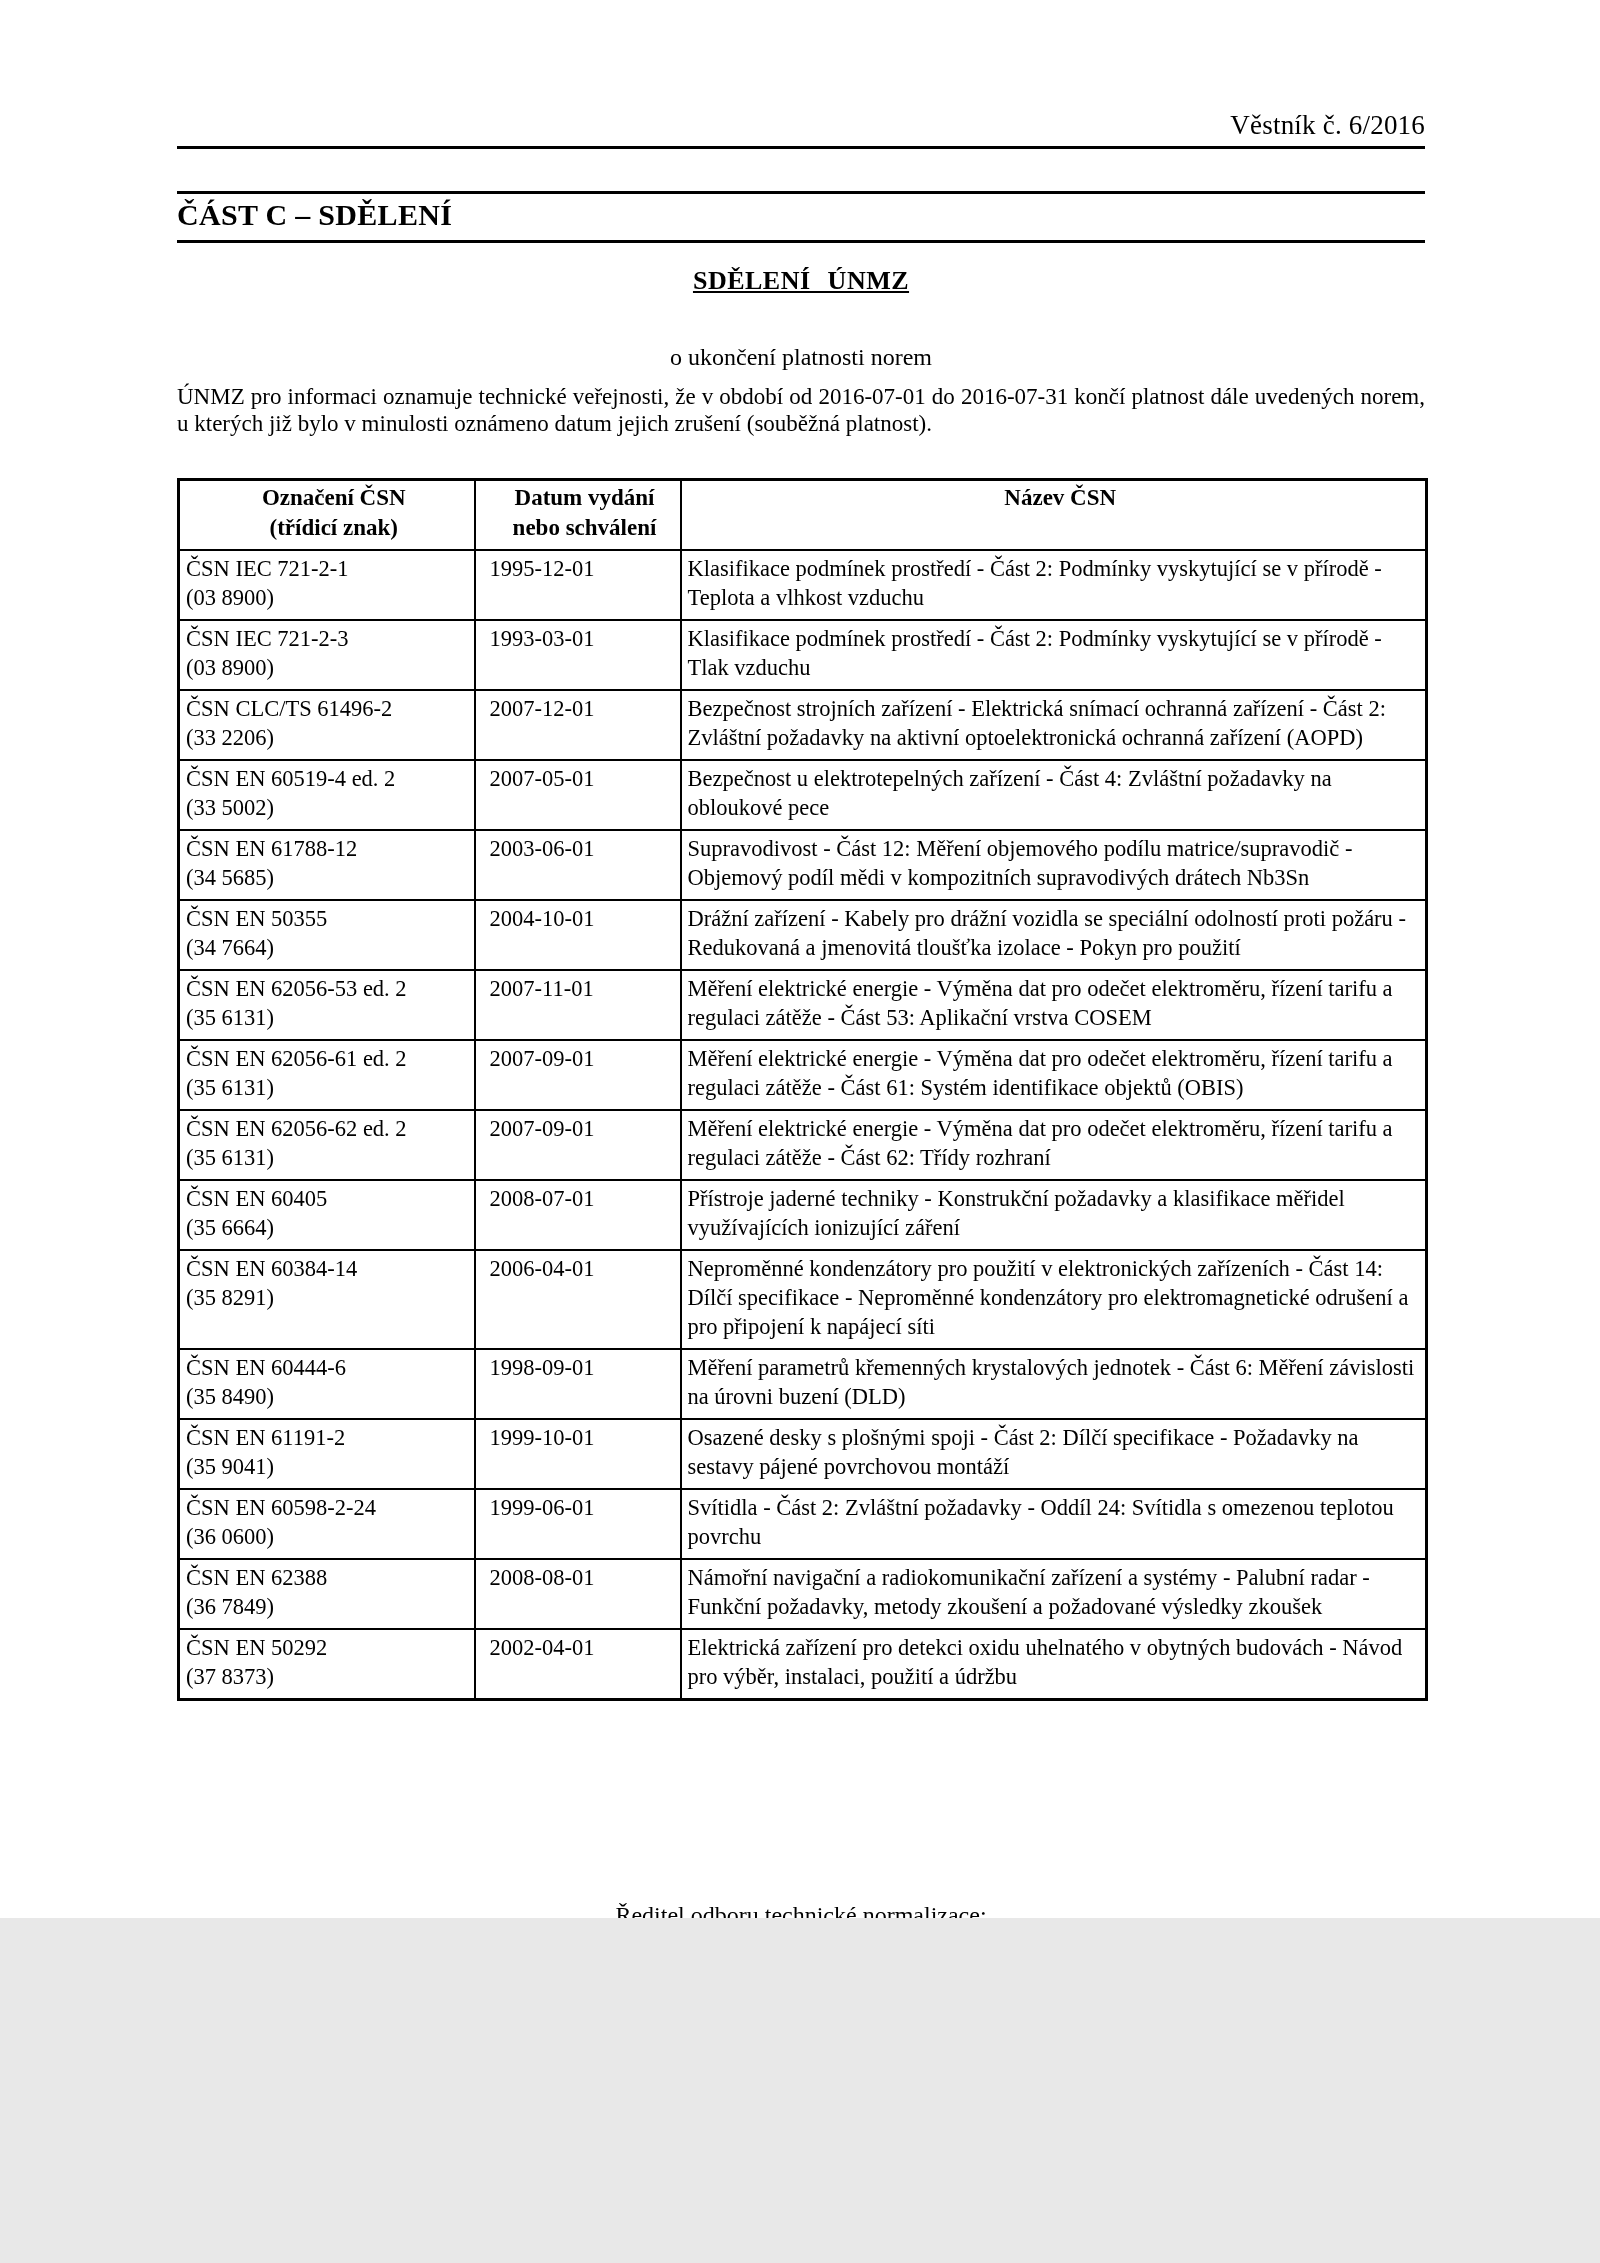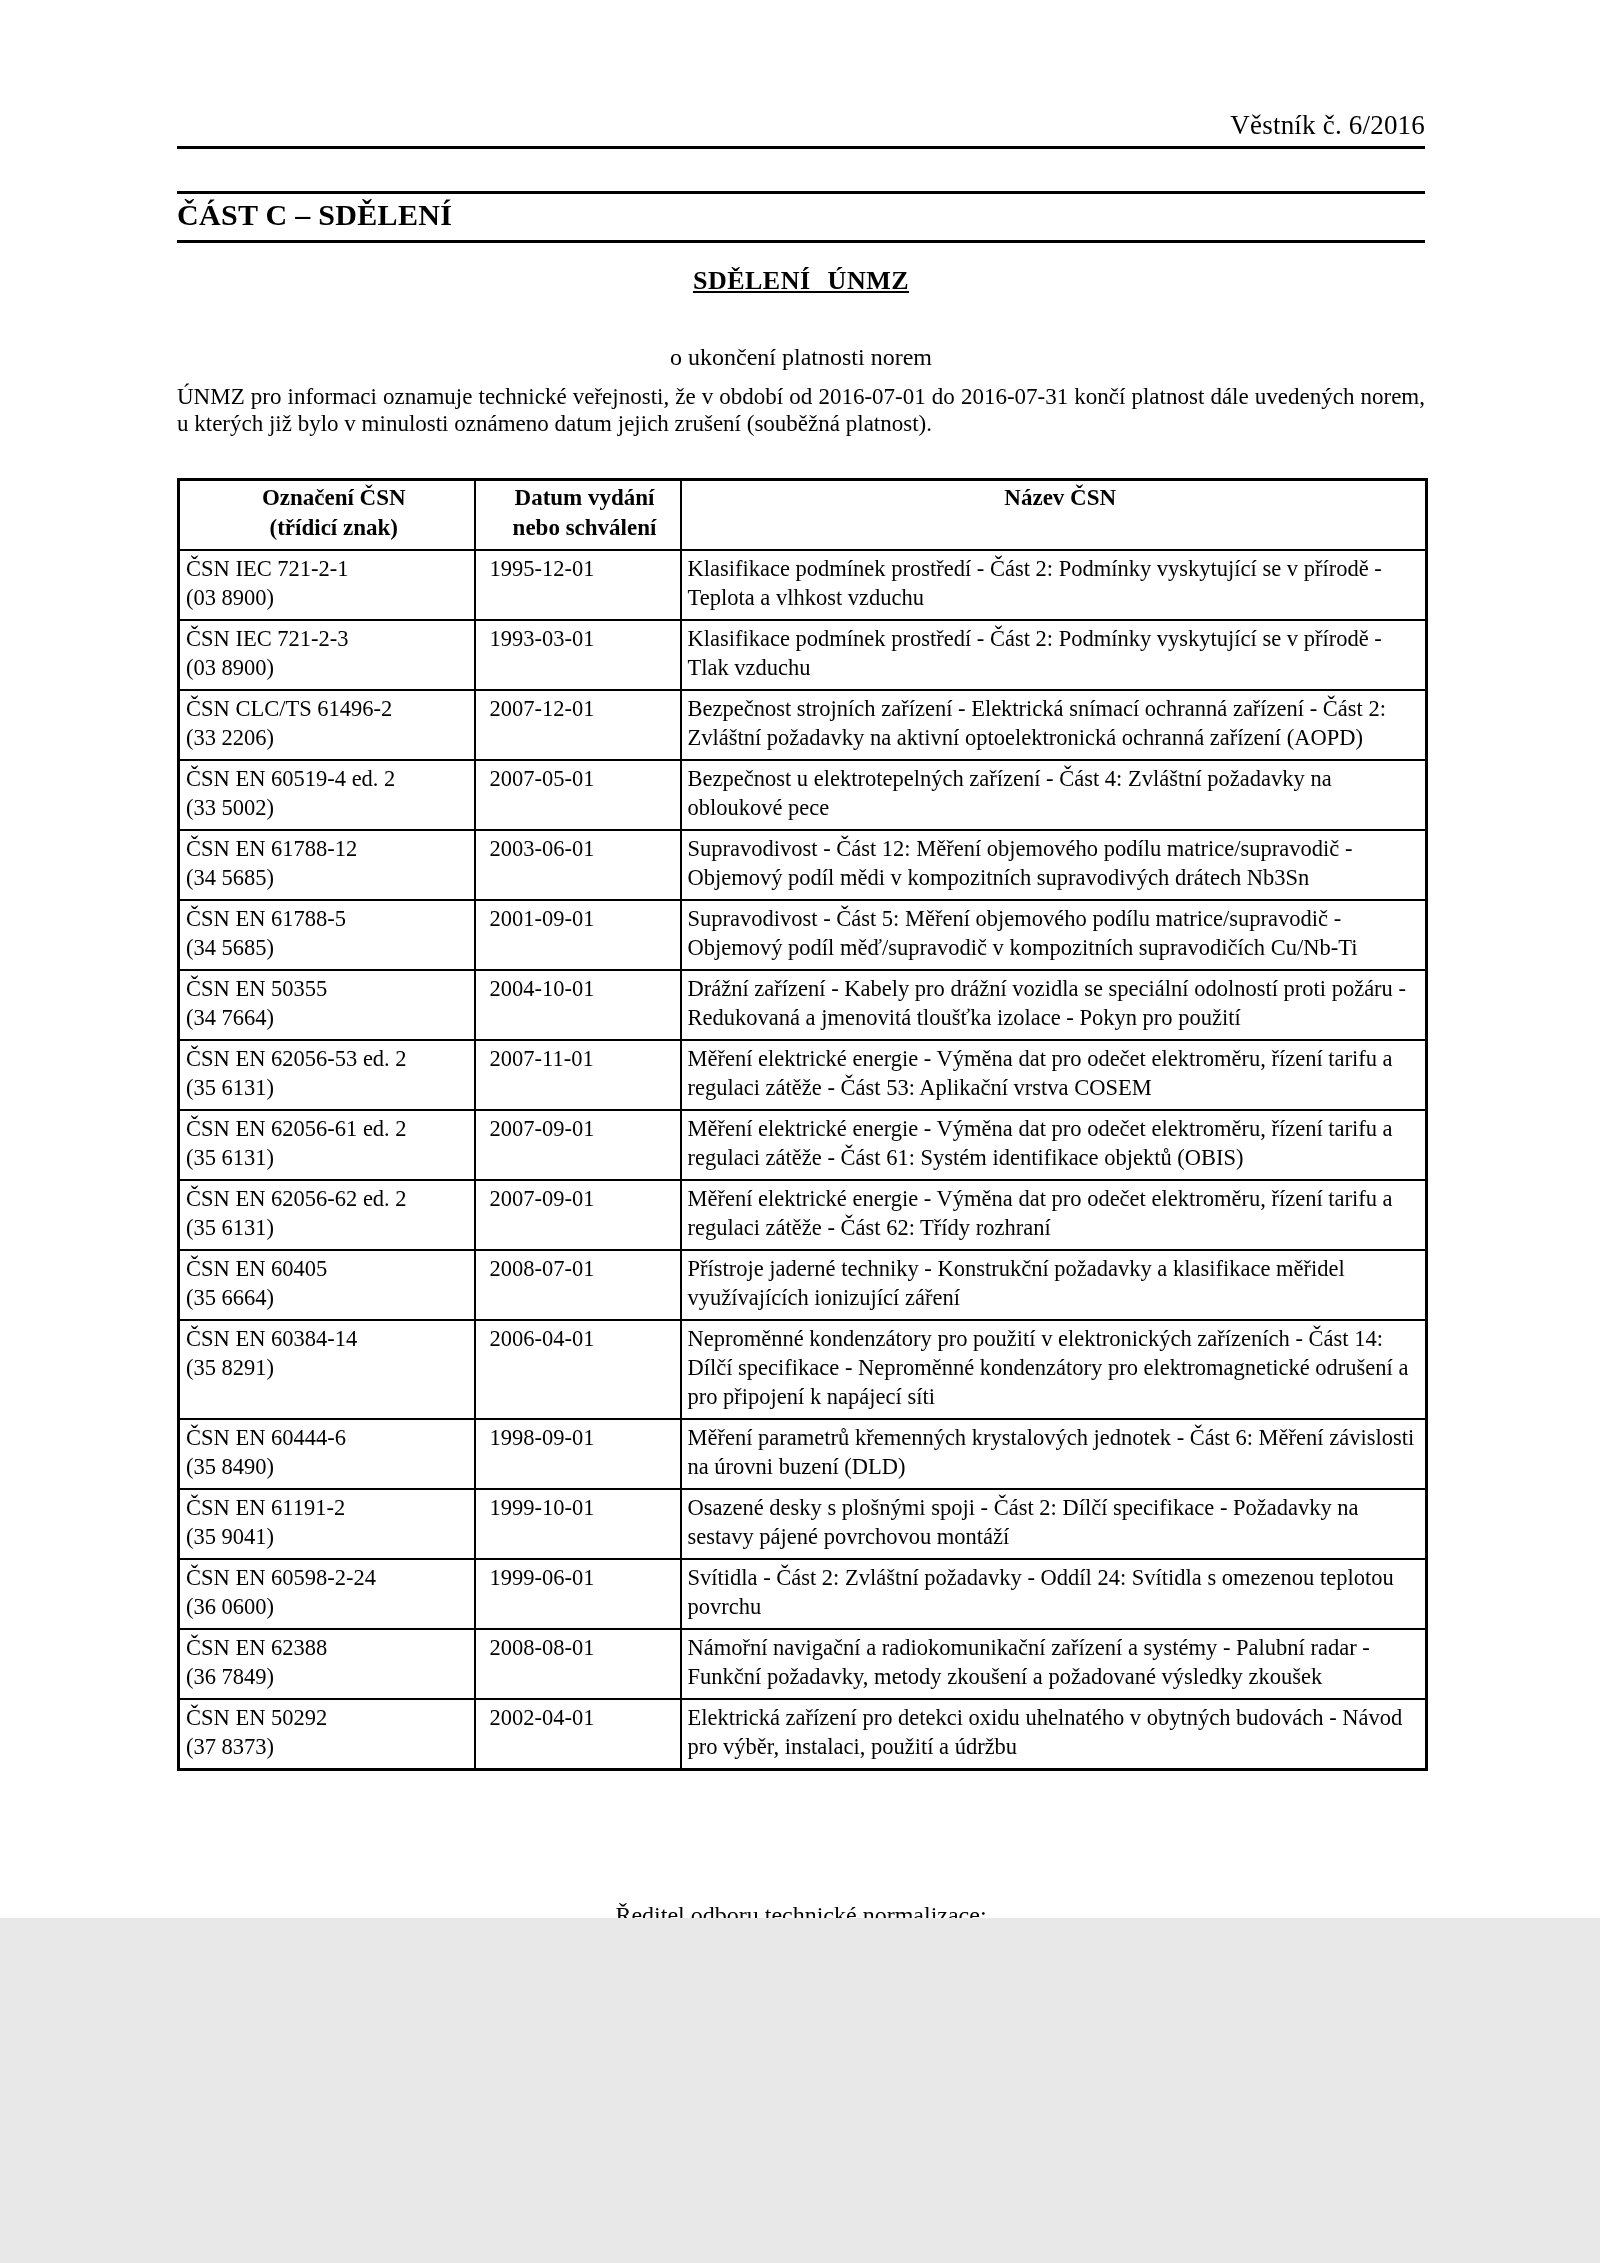--- a/index.html
+++ b/index.html
@@ -180,28 +180,20 @@
         <tr>
           <td>
             <div>ČSN EN 61788-12</div>
             <div>(34 5685)</div>
           </td>
           <td class="date-cell">2003-06-01</td>
           <td>Supravodivost - Část 12: Měření objemového podílu matrice/supravodič - Objemový podíl mědi v kompozitních supravodivých drátech Nb3Sn</td>
         </tr>
         <tr>
           <td>
-            <div>ČSN EN 61788-5</div>
-            <div>(34 5685)</div>
-          </td>
-          <td class="date-cell">2001-09-01</td>
-          <td>Supravodivost - Část 5: Měření objemového podílu matrice/supravodič - Objemový podíl měď/supravodič v kompozitních supravodičích Cu/Nb-Ti</td>
-        </tr>
-        <tr>
-          <td>
             <div>ČSN EN 50355</div>
             <div>(34 7664)</div>
           </td>
           <td class="date-cell">2004-10-01</td>
           <td>Drážní zařízení - Kabely pro drážní vozidla se speciální odolností proti požáru - Redukovaná a jmenovitá tloušťka izolace - Pokyn pro použití</td>
         </tr>
         <tr>
           <td>
             <div>ČSN EN 62056-53 ed. 2</div>
             <div>(35 6131)</div>

